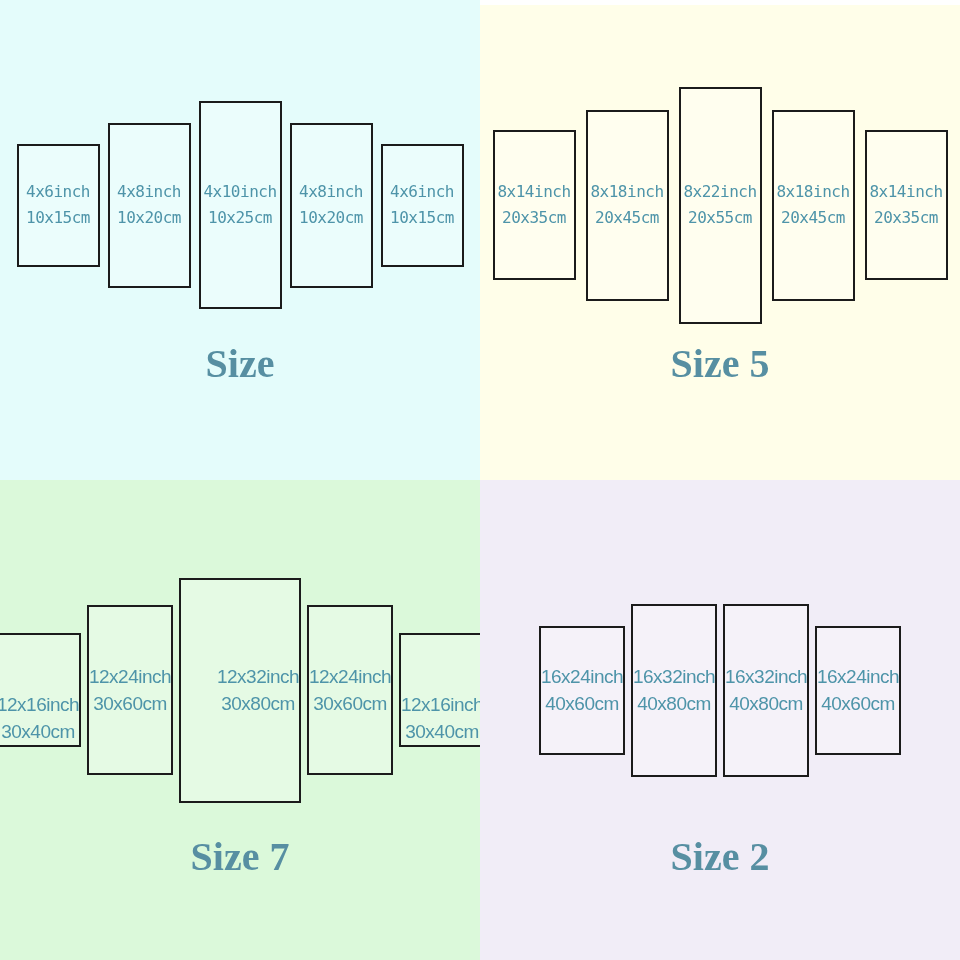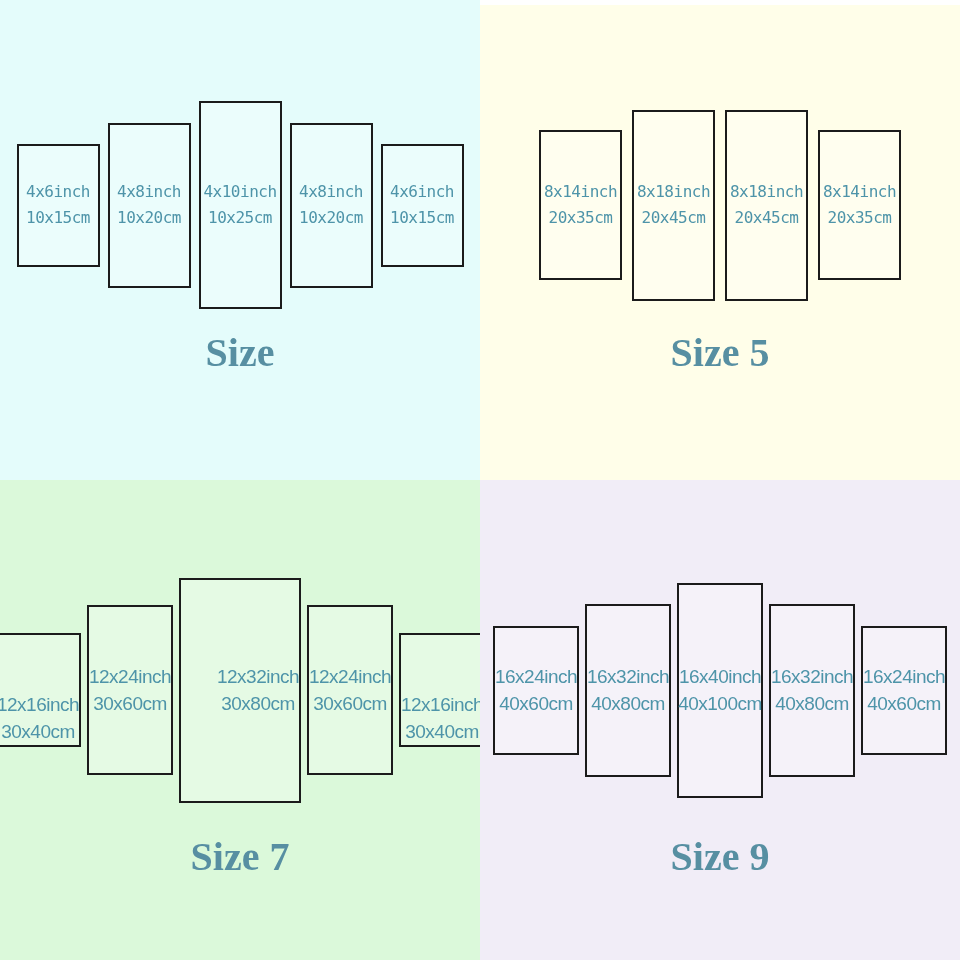--- a/index.html
+++ b/index.html
@@ -92,21 +92,21 @@
   .title {
     position: absolute; left: 0; width: 480px;
     margin: 0;
     text-align: center;
     font-family: "Liberation Serif", serif;
     font-weight: bold;
     font-size: 40px;
     line-height: 46px;
     color: #578fa2;
   }
-  .q-top .title { top: 330px; }
+  .q-top .title { top: 341px; }
   .q-bottom .title { top: 354px; }
 </style>
 </head>
 <body>
 
 <div class="page">
 
   <section class="quadrant q0 q-top" style="background: rgb(228, 252, 251);">
     <div class="panel-row">
       <div class="panel p0">
@@ -151,20 +151,26 @@
           <span>8x14inch</span>
           <span>20x35cm</span>
         </div>
       </div>
       <div class="panel p1">
         <div class="label">
           <span>8x18inch</span>
           <span>20x45cm</span>
         </div>
       </div>
+      <div class="panel p2">
+        <div class="label">
+          <span>8x22inch</span>
+          <span>20x55cm</span>
+        </div>
+      </div>
       <div class="panel p3">
         <div class="label">
           <span>8x18inch</span>
           <span>20x45cm</span>
         </div>
       </div>
       <div class="panel p4">
         <div class="label">
           <span>8x14inch</span>
           <span>20x35cm</span>
@@ -217,35 +223,29 @@
           <span>16x24inch</span>
           <span>40x60cm</span>
         </div>
       </div>
       <div class="panel p1">
         <div class="label">
           <span>16x32inch</span>
           <span>40x80cm</span>
         </div>
       </div>
-      <div class="panel p2">
-        <div class="label">
-          <span>16x40inch</span>
-          <span>40x100cm</span>
-        </div>
-      </div>
       <div class="panel p3">
         <div class="label">
           <span>16x32inch</span>
           <span>40x80cm</span>
         </div>
       </div>
       <div class="panel p4">
         <div class="label">
           <span>16x24inch</span>
           <span>40x60cm</span>
         </div>
       </div>
     </div>
-    <h2 class="title">Size 9</h2>
+    <h2 class="title">Size 2</h2>
   </section>
 
 </div>
 
 </body></html>

